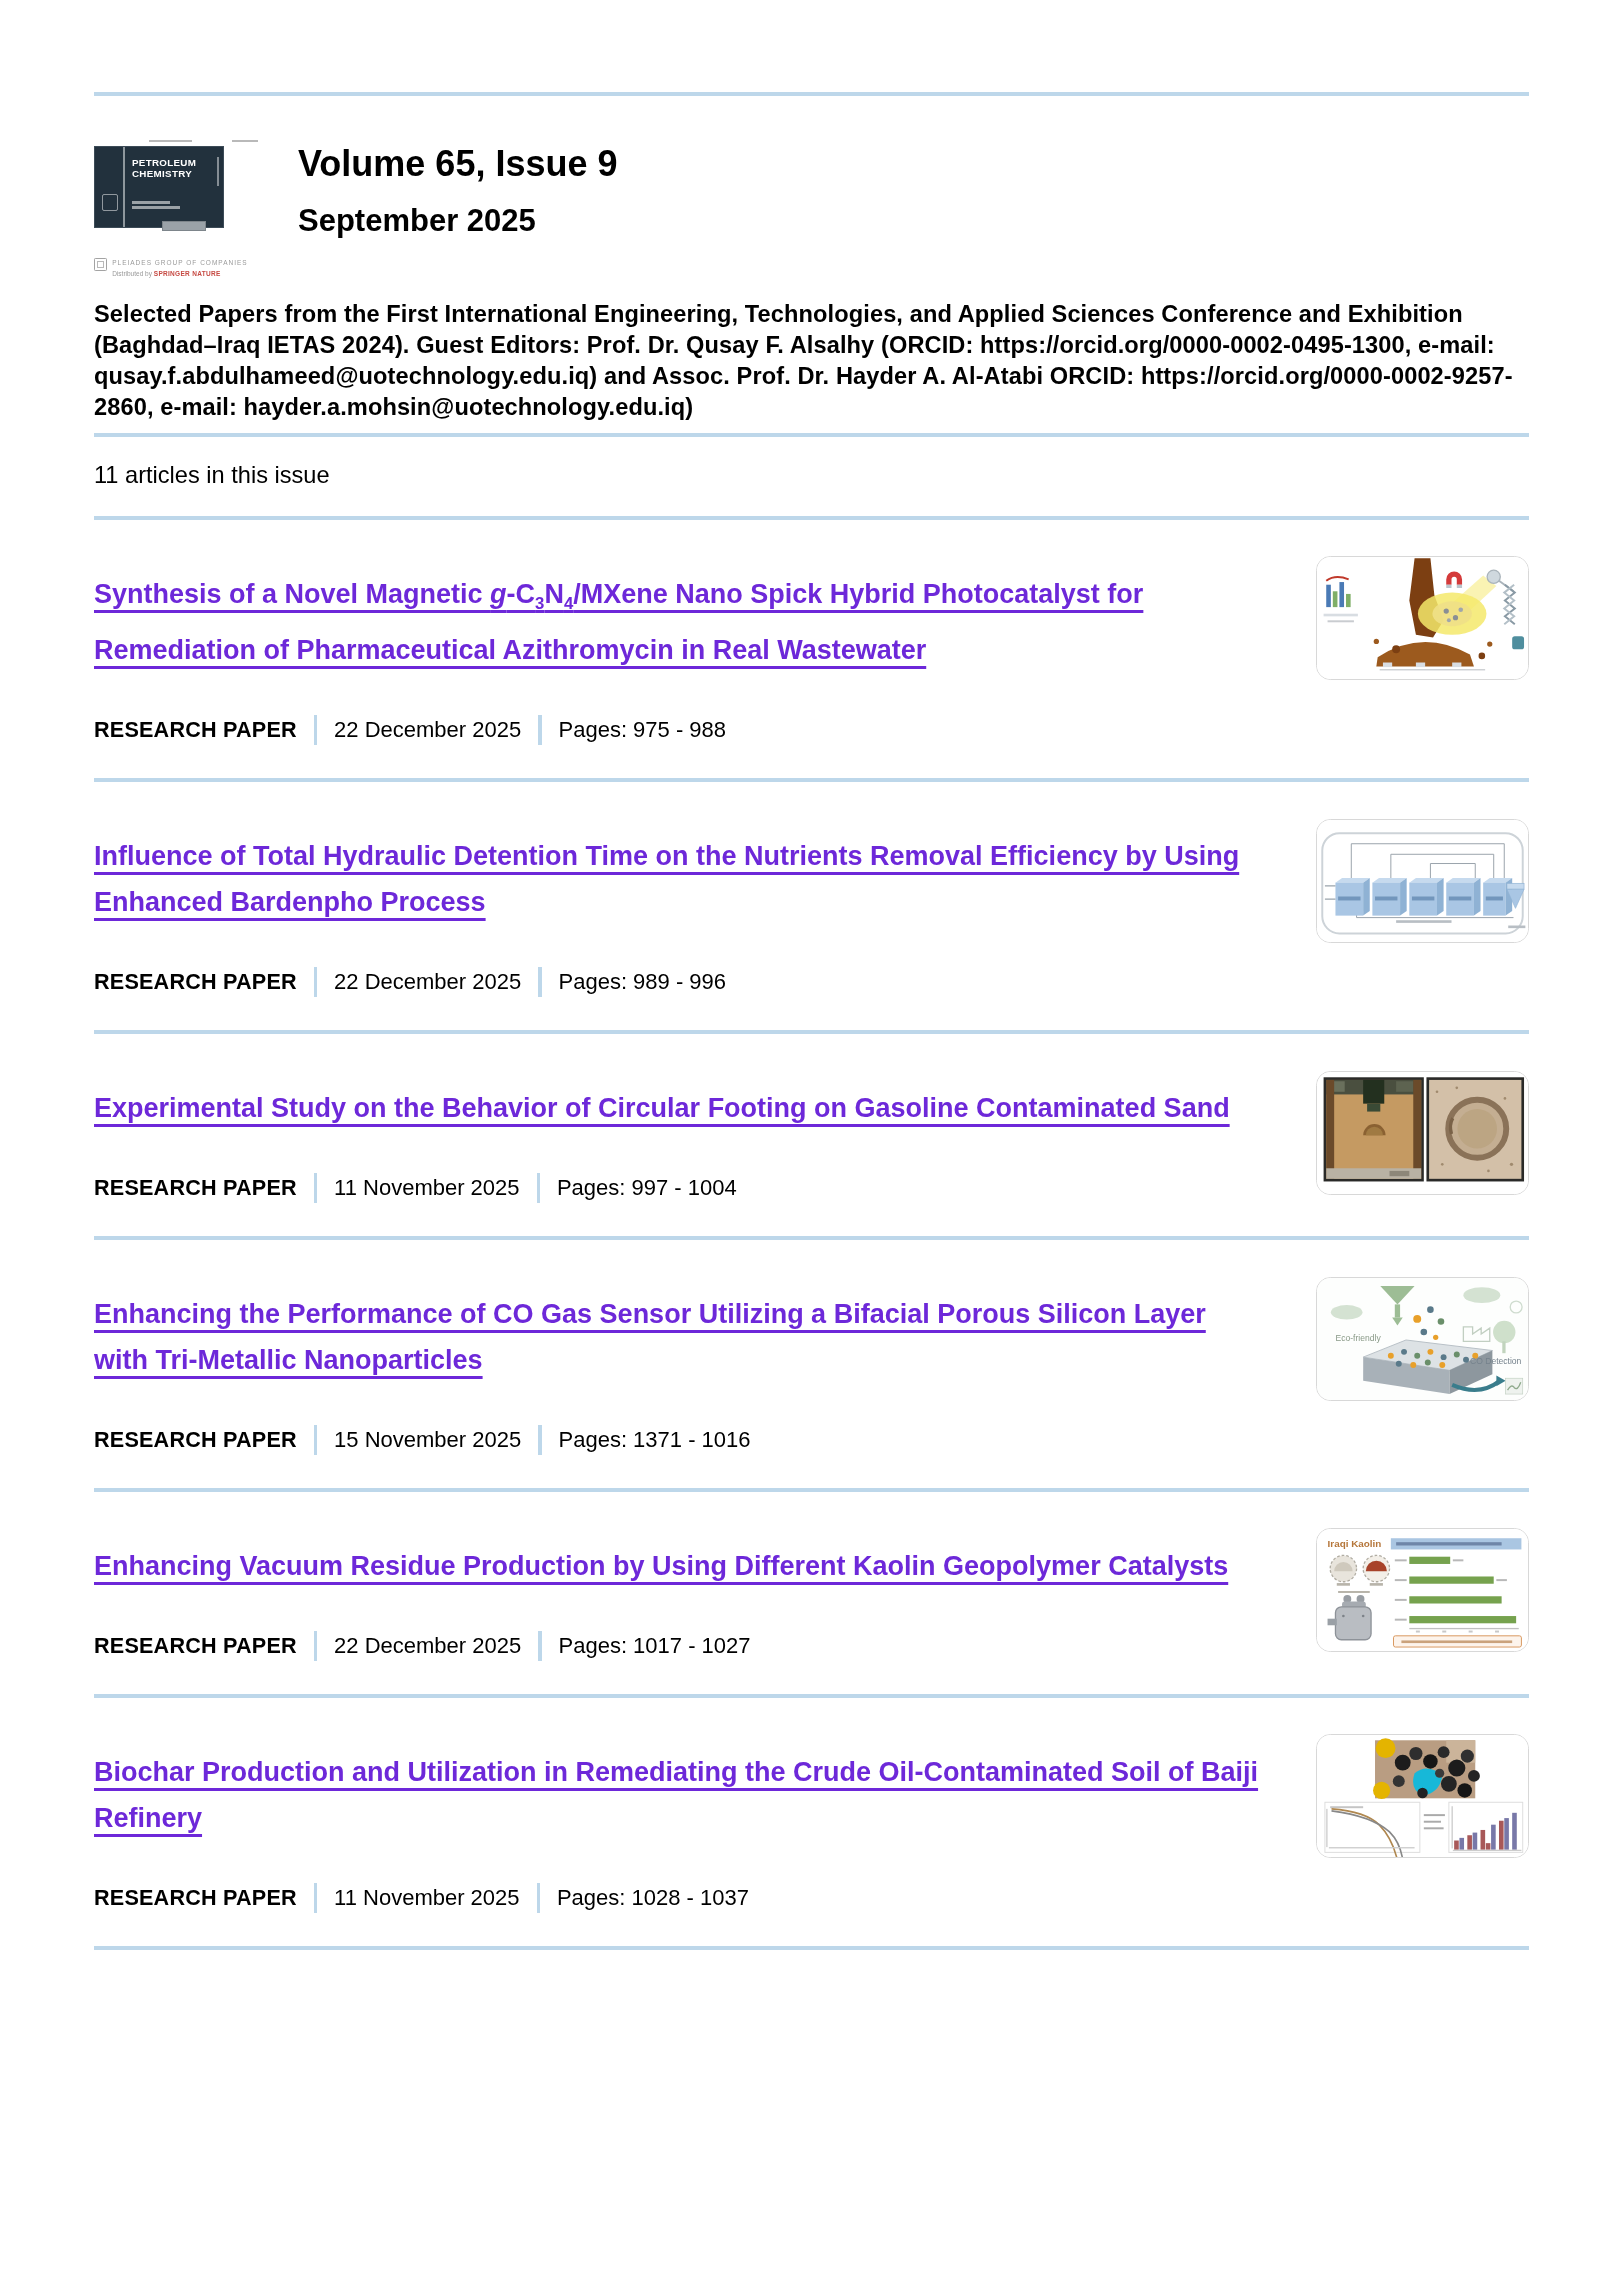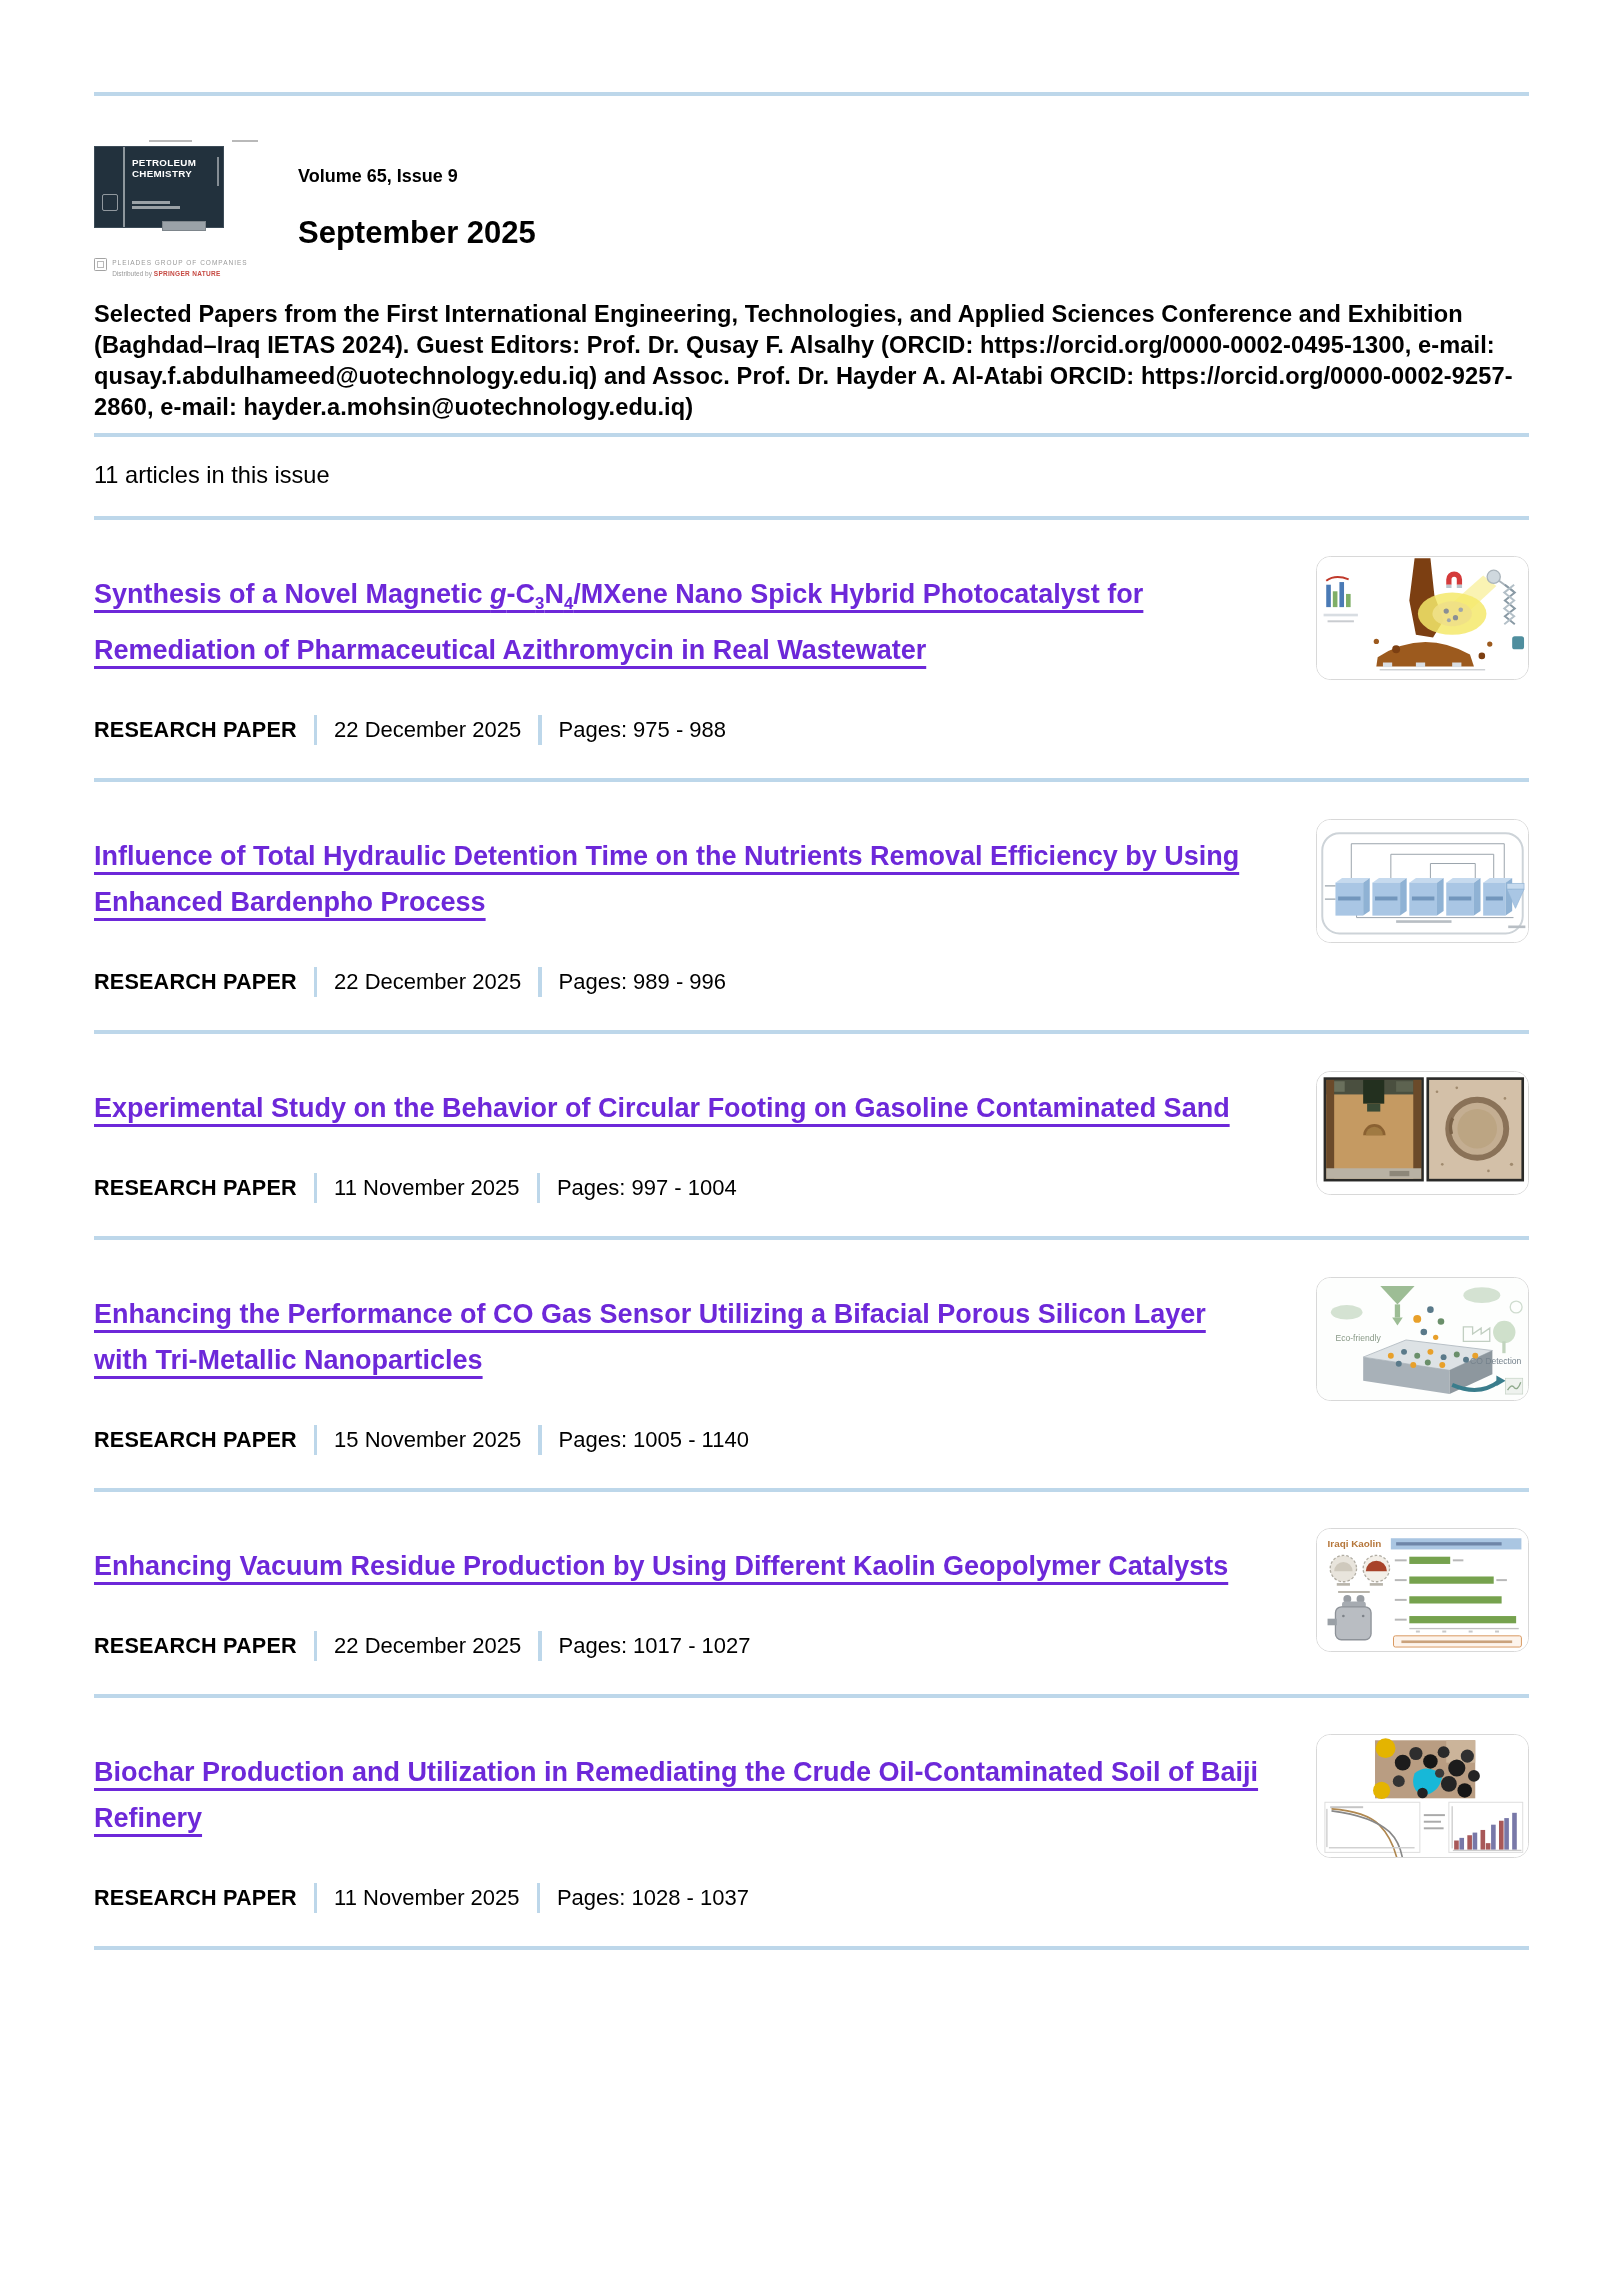--- a/index.html
+++ b/index.html
@@ -37,21 +37,21 @@
   .cover .barcode{position:absolute;right:17px;bottom:-3.9px;width:42px;height:8.5px;background:#9aa2a8;border:0.7px solid #7d858b;}
   .pub-row{margin-top:30px;display:flex;}
   .pub-icon{width:11px;height:11px;border:1px solid #a3a3a3;border-radius:1.3px;margin-right:5.2px;position:relative;flex-shrink:0;}
   .pub-icon:after{content:"";position:absolute;left:2px;top:2px;right:2px;bottom:2px;border:0.7px solid #b9b9b9;}
   .pub-lines{padding-top:0.7px;}
   .pub-name{font-size:6.5px;color:#9a9a9a;letter-spacing:1px;}
   .dist-line{margin-top:3.9px;font-size:6.5px;}
   .dist-prefix{color:#9a9a9a;}
   .dist-name{color:#c64a43;font-weight:bold;letter-spacing:0.3px;}
   .head-text{padding-left:37px;padding-top:9.2px;}
-  .vol-issue{font-size:18px;font-weight:bold;line-height:30px;margin-top:12px;}
+  .vol-issue{font-size:36px;font-weight:bold;line-height:30px;}
   .issue-date{font-size:31px;font-weight:bold;line-height:34px;margin-top:25px;}
 
   .issue-desc{
     margin-top:22px;font-size:23.6px;font-weight:bold;line-height:31px;letter-spacing:0.1px;
     width:1436px;word-wrap:break-word;
   }
 
   .count-label{font-size:23.6px;line-height:29px;margin:23.6px 0 26px 0;}
 
   
@@ -277,21 +277,21 @@
     <div class="divider"></div>
 
     <div class="article-row">
       <div class="article-main">
         <h3 class="article-title">Enhancing the Performance of CO Gas Sensor Utilizing a Bifacial Porous Silicon Layer with Tri-Metallic Nanoparticles</h3>
         <div class="article-meta">
           <span class="a-type">RESEARCH PAPER</span>
           <span class="meta-sep"></span>
           <span class="a-date">15 November 2025</span>
           <span class="meta-sep"></span>
-          <span class="a-pages">Pages: 1005 - 1140</span>
+          <span class="a-pages">Pages: 1371 - 1016</span>
         </div>
       </div>
       <div class="article-thumb">
         <svg viewBox="0 0 320 185" aria-hidden="true">
           <rect width="320" height="185" fill="#fdfefd"></rect>
           <ellipse cx="45" cy="52" rx="24" ry="11" fill="#d4e2d2"></ellipse>
           <ellipse cx="250" cy="26" rx="28" ry="12" fill="#d4e2d2"></ellipse>
           <circle cx="284" cy="82" r="17" fill="#cfe0cb"></circle>
           <rect x="281" y="96" width="5" height="18" fill="#c2d4be"></rect>
           <path d="M222 96 h40 v-20 l-13 9 v-9 l-13 9 v-11 h-14 z" fill="none" stroke="#c2cfc2" stroke-width="2"></path>

